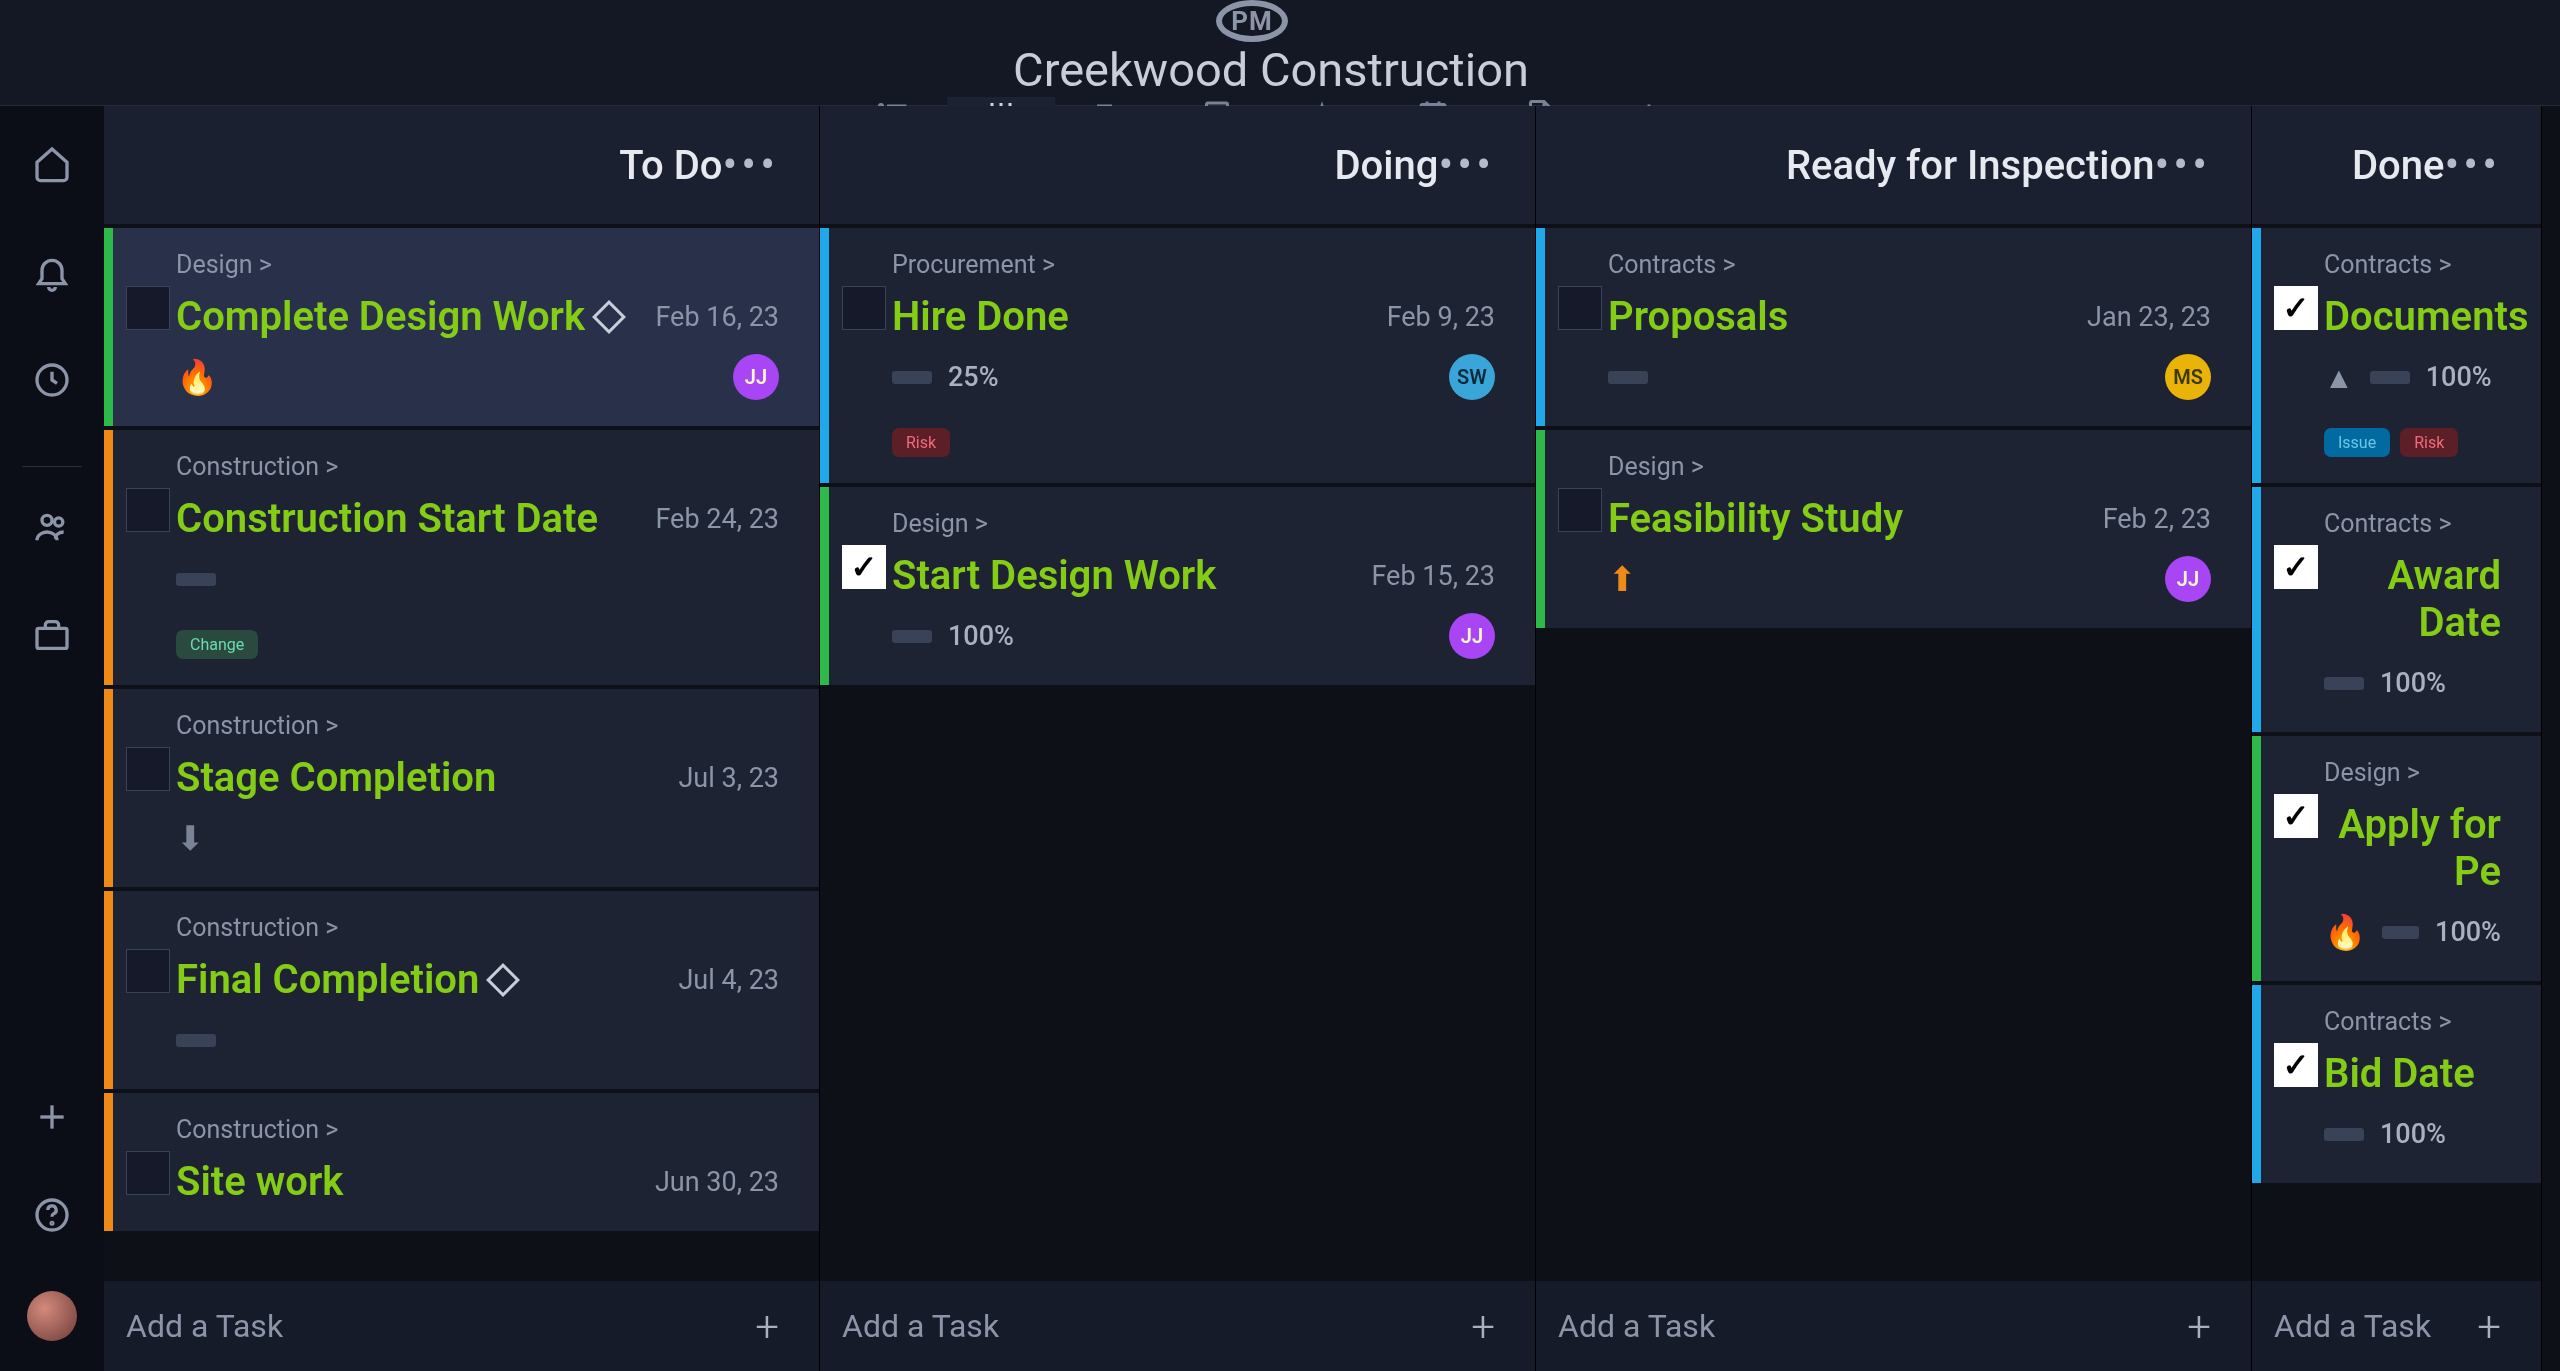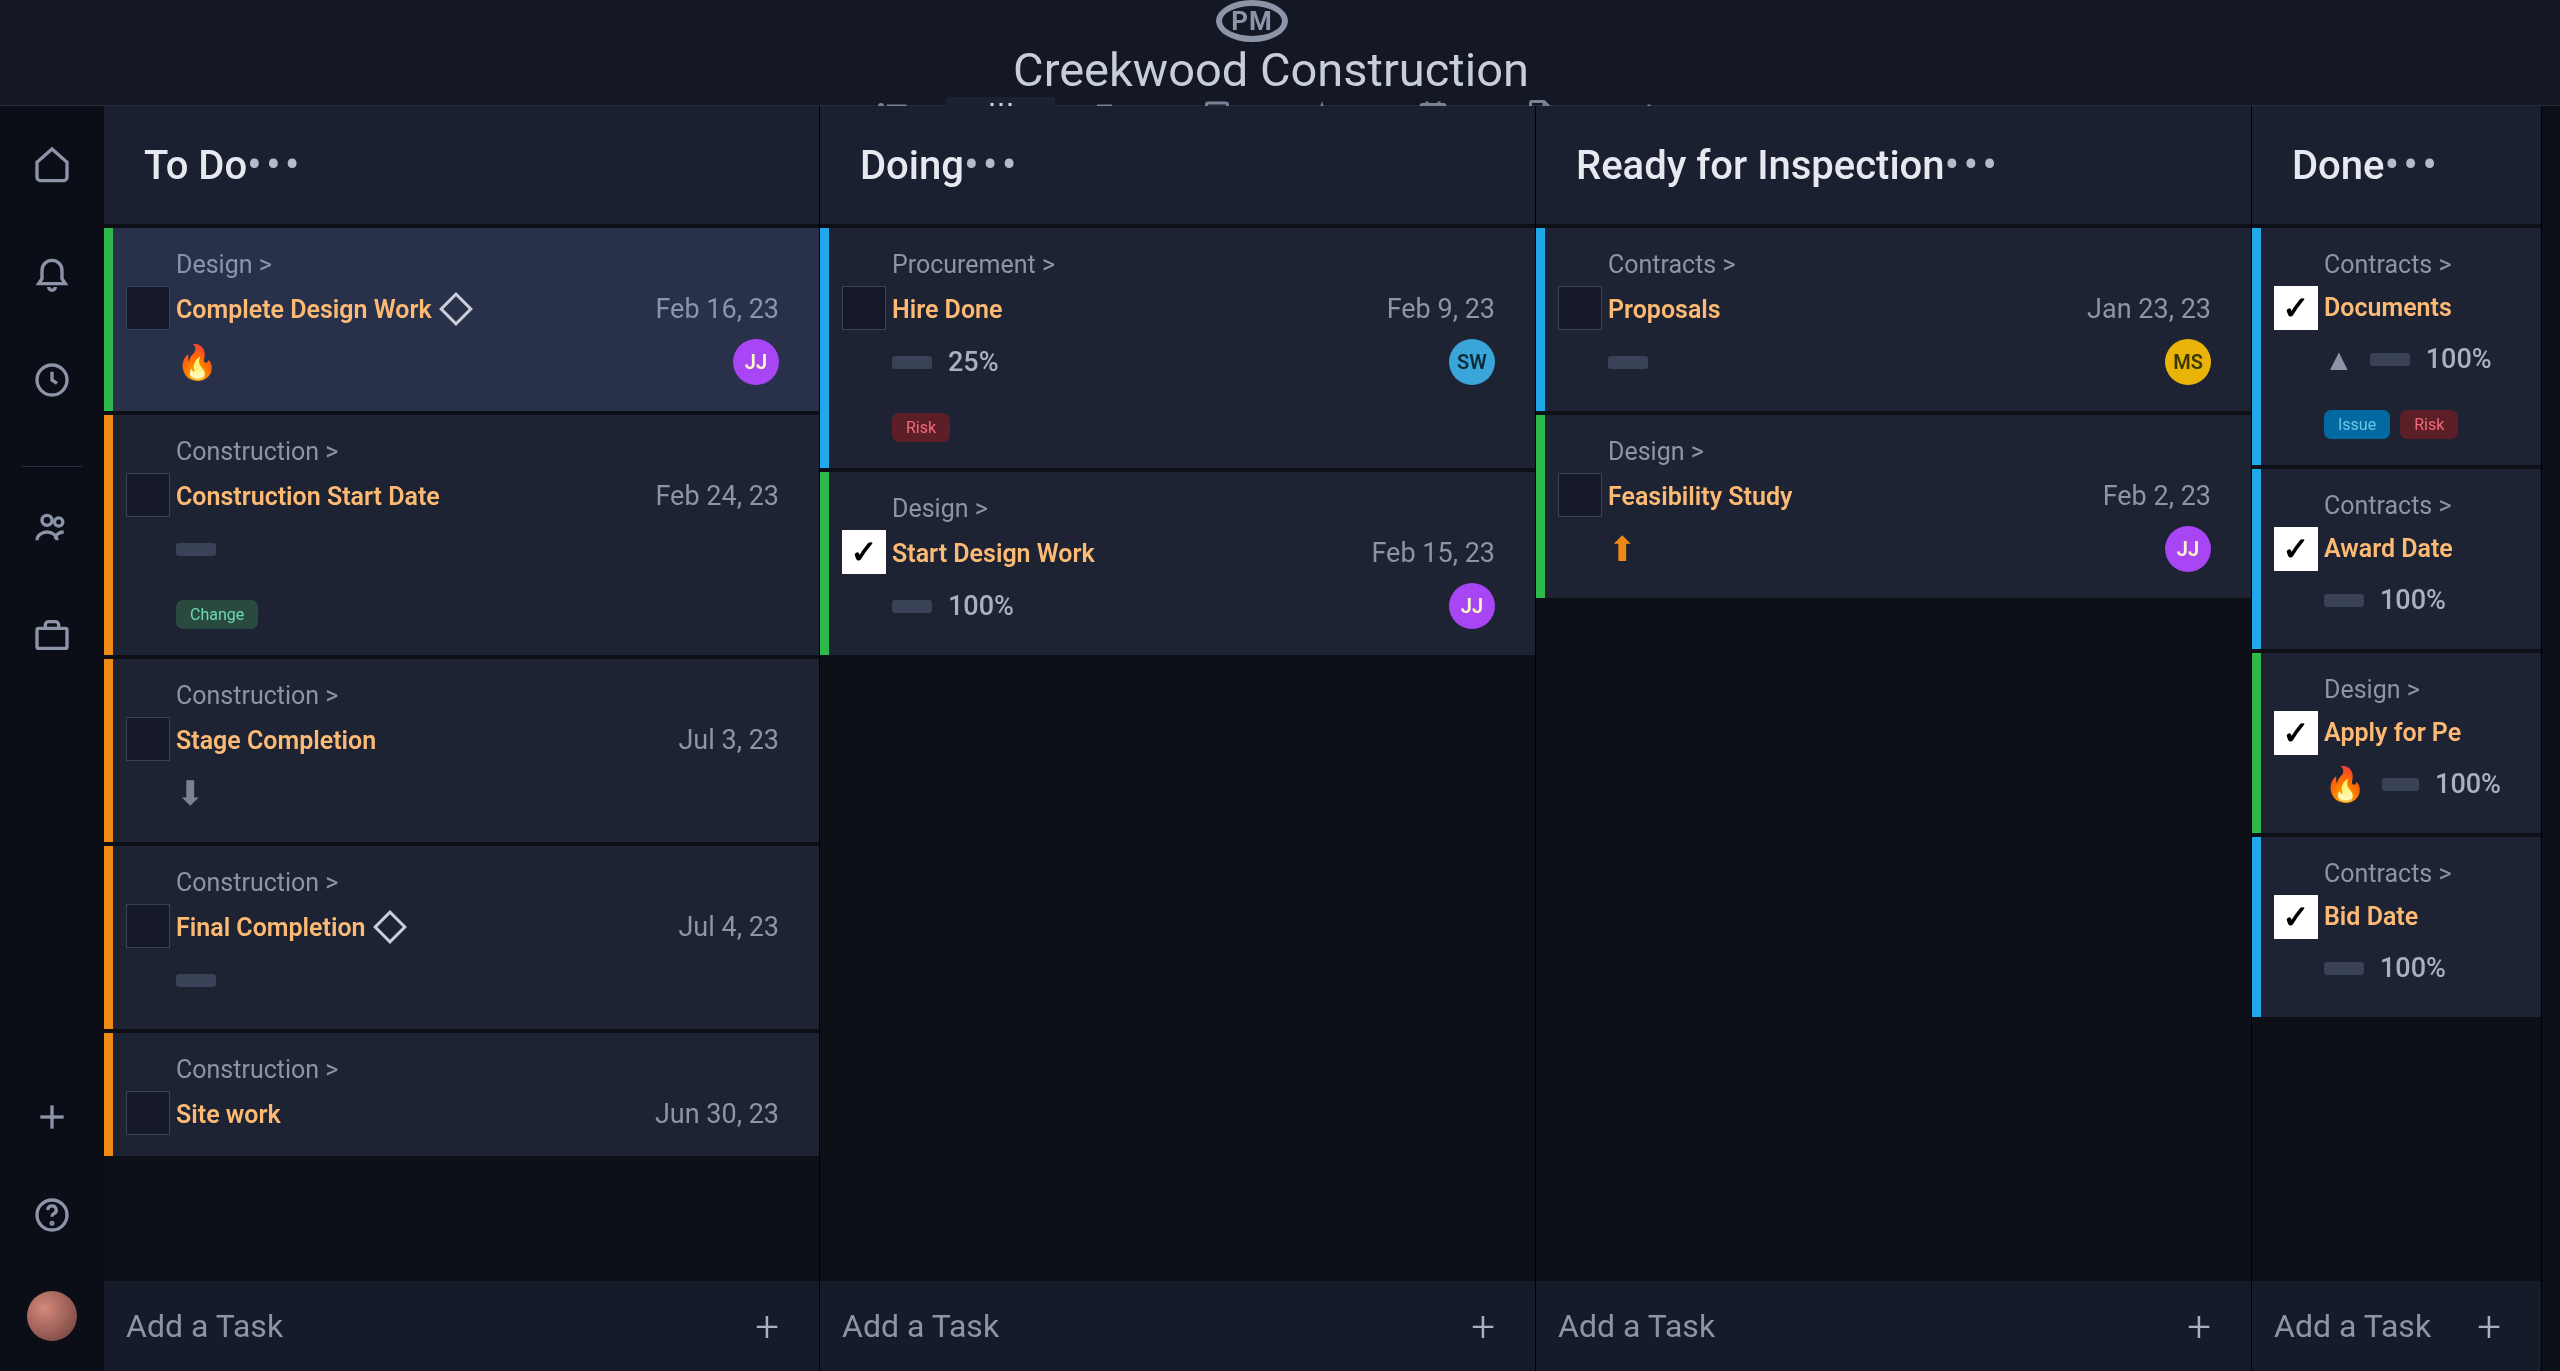--- a/index.html
+++ b/index.html
@@ -75,21 +75,21 @@
   overflow-x: auto;
 }
 .column {
   min-width: 716px; max-width: 716px;
   display: flex; flex-direction: column;
   border-right: 1px solid #000;
 }
 .column:last-child { min-width: 290px; max-width: 290px; }
 .col-header {
   height: 118px; padding: 0 40px;
-  display: flex; align-items: center; justify-content: flex-start;
+  display: flex; align-items: center; justify-content: flex-end;
   background: #1b2030;
 }
 .col-title { font-size: 40px; font-weight: 500; color: #e6e9f0; }
 .col-menu { font-size: 44px; color: #b4bac8; letter-spacing: 4px; cursor: pointer; line-height: 0; }
 .col-body { flex: 1; overflow-y: auto; padding: 4px 0 0 0; }
 
 
 .card {
   position: relative;
   background: #1d2333;
@@ -104,21 +104,21 @@
 .card-cat { font-size: 25px; color: #8c94a8; margin-bottom: 14px; }
 .card-row { display: flex; align-items: center; }
 .checkbox {
   position: absolute; left: 22px; top: 58px;
   width: 44px; height: 44px; border: 1px solid #3a4258;
   background: #15192a; cursor: pointer;
   display:flex; align-items:center; justify-content:center;
 }
 .checkbox.checked { background: #fff; border-color:#fff; }
 .checkbox.checked::after { content: "✓"; color: #000; font-size: 32px; font-weight: 900; }
-.card-title { font-size: 25px; font-weight: 600; color: #fdba74; }
+.card-title { font-size: 40px; font-weight: 600; color: #84cc16; text-align: right; }
 .card-date { margin-left: auto; font-size: 27px; color: #8c94a8; white-space: nowrap; padding-left:20px;}
 .card-under { display: flex; align-items: center; margin-top: 14px; gap: 16px; min-height: 46px;}
 .prog-bar {
   width: 40px; height: 13px; border-radius: 3px; background: #3a4258;
 }
 .prog-text { font-size: 27px; color: #aab0c0; font-weight: 500; }
 .avatar {
   width: 46px; height: 46px; border-radius: 50%; margin-left: auto;
   display: flex; align-items: center; justify-content: center;
   font-size: 20px; font-weight: 600; color: #fef9c3;

